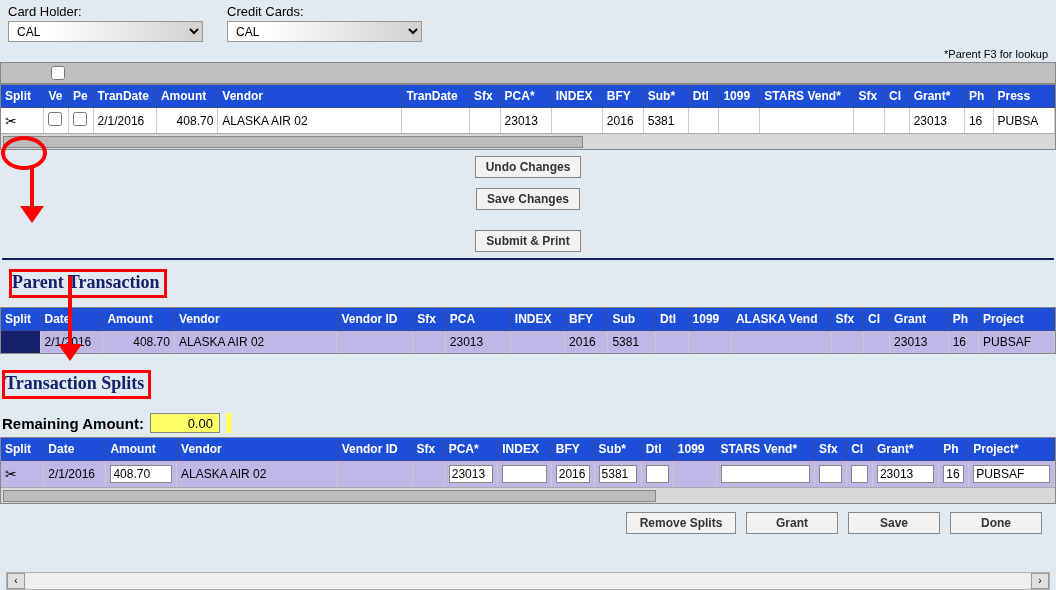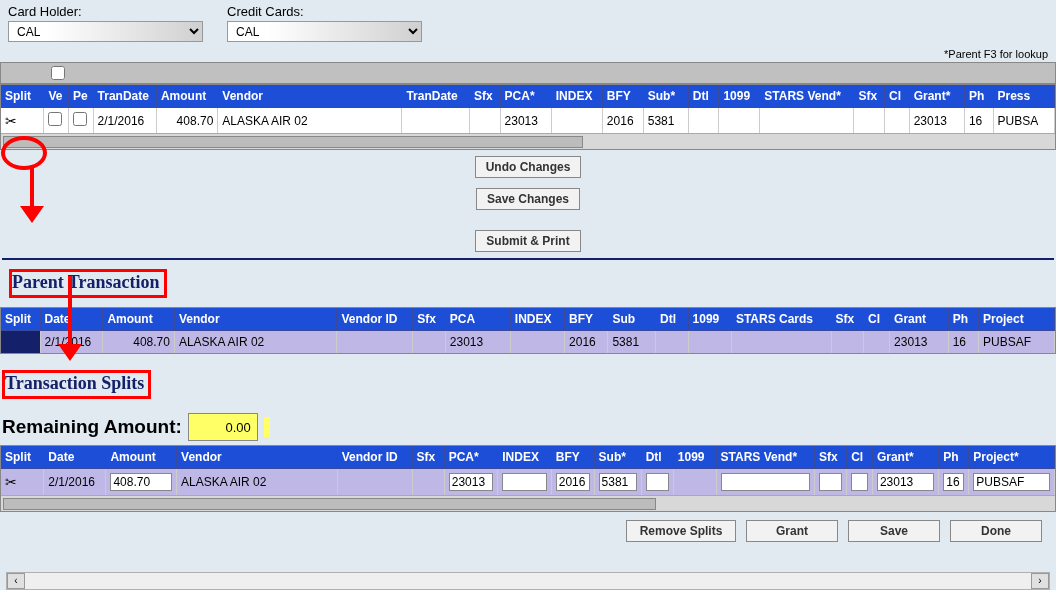--- a/index.html
+++ b/index.html
@@ -20,22 +20,22 @@
 .scroll-strip { height: 16px; background: #d8d8d8; border-top: 1px solid #aaa; position: relative; }
 .scroll-strip .thumb { position: absolute; top: 2px; left: 2px; height: 12px; width: 55%; background: #bcbcbc; border: 1px solid #888; }
 .btns-row { display: flex; gap: 10px; padding: 6px 8px; align-items: center; flex-direction: column; }
 .btns-row .spacer { flex: 1; }
 button.btn { background: #f2f2f2; border: 1px solid #888; padding: 3px 10px; font-size: 12px; font-weight: bold; color: #333; cursor: pointer; height: 22px; }
 button.btn.wide { width: 110px; }
 button.btn.med { width: 92px; }
 .section-title { font-size: 18px; font-weight: bold; color: #14206a; font-family: Georgia, serif; }
 .red-box { border: 3px solid #ff0000; display: inline-block; padding: 0 4px 2px 0; }
 .remaining { display: flex; align-items: center; gap: 6px; padding: 2px 2px 4px 2px; }
-.remaining-label { font-size: 19px; font-weight: bold; }
-.remaining-box { background: #ffff66; border: 1px solid #888; min-width: 70px; height: 28px; display: flex; align-items: center; justify-content: flex-end; padding: 0 6px; font-size: 13px; }
+.remaining-label { font-size: 15px; font-weight: bold; }
+.remaining-box { background: #ffff66; border: 1px solid #888; min-width: 70px; height: 20px; display: flex; align-items: center; justify-content: flex-end; padding: 0 6px; font-size: 13px; }
 .remaining-pad { background: #ffff66; width: 6px; height: 20px; }
 .cell-input { background: #fff; border: 1px solid #888; height: 18px; font-size: 12px; padding: 0 2px; width: 100%; }
 .split-icon { font-size: 14px; }
 .checkbox-cell input { width: 14px; height: 14px; }
 .circle-anno { position: absolute; border: 4px solid #ff0000; border-radius: 50%; width: 46px; height: 34px; pointer-events: none; z-index: 50; }
 .arrow-anno { position: absolute; pointer-events: none; z-index: 49; }
 .arrow-anno svg { display: block; }
 .bottom-btns { display: flex; gap: 10px; justify-content: flex-end; padding: 8px 14px; }
 .bottom-scroll { position: absolute; bottom: 0; left: 6px; right: 6px; height: 18px; background: #e7e7e7; border: 1px solid #b0b0b0; display: flex; align-items: center; }
 .bottom-scroll .arrow { width: 18px; height: 16px; background: #e0e0e0; border: 1px solid #999; text-align: center; font-size: 10px; line-height: 14px; cursor: pointer; }
@@ -210,21 +210,21 @@
     <th>Amount</th>
     <th>Vendor</th>
     <th>Vendor ID</th>
     <th>Sfx</th>
     <th>PCA</th>
     <th>INDEX</th>
     <th>BFY</th>
     <th>Sub</th>
     <th>Dtl</th>
     <th>1099</th>
-    <th>STARS Cards</th>
+    <th>ALASKA Vend</th>
     <th>Sfx</th>
     <th>Cl</th>
     <th>Grant</th>
     <th>Ph</th>
     <th>Project</th>
   </tr>
   <tr class="parent-row">
     <td style="background:#14206a"></td>
     <td>2/1/2016</td>
     <td style="text-align:right">408.70</td>

